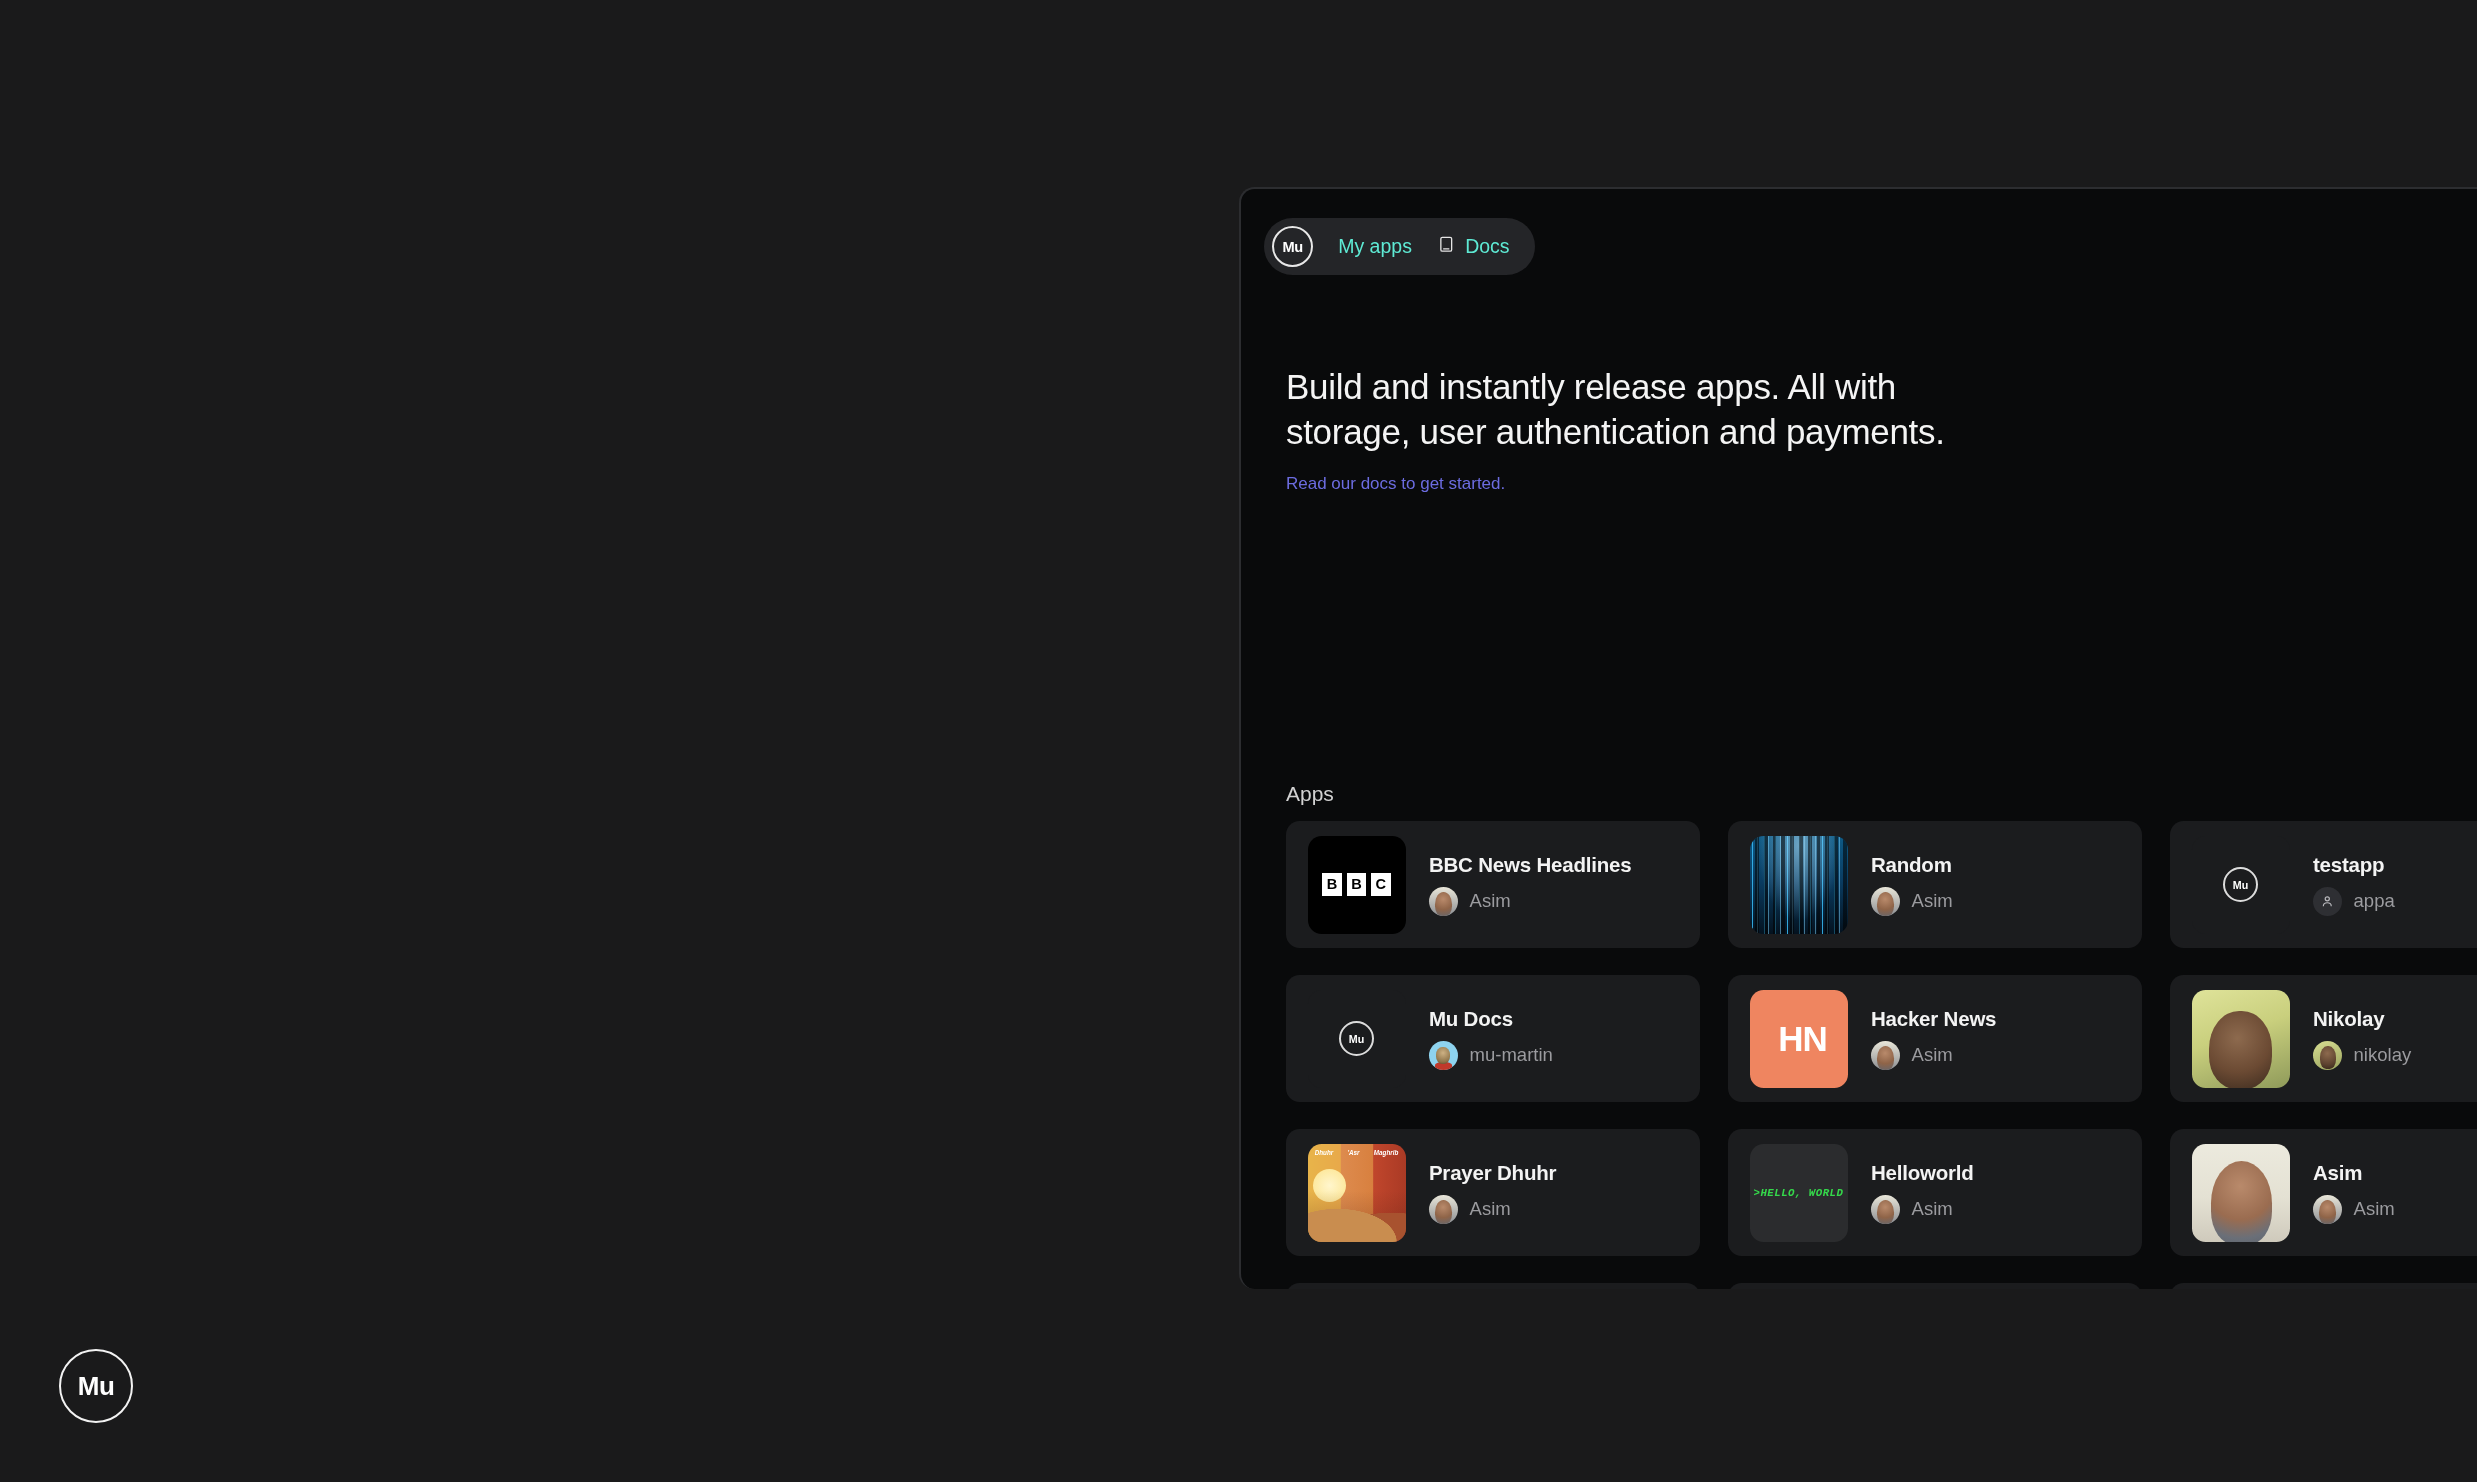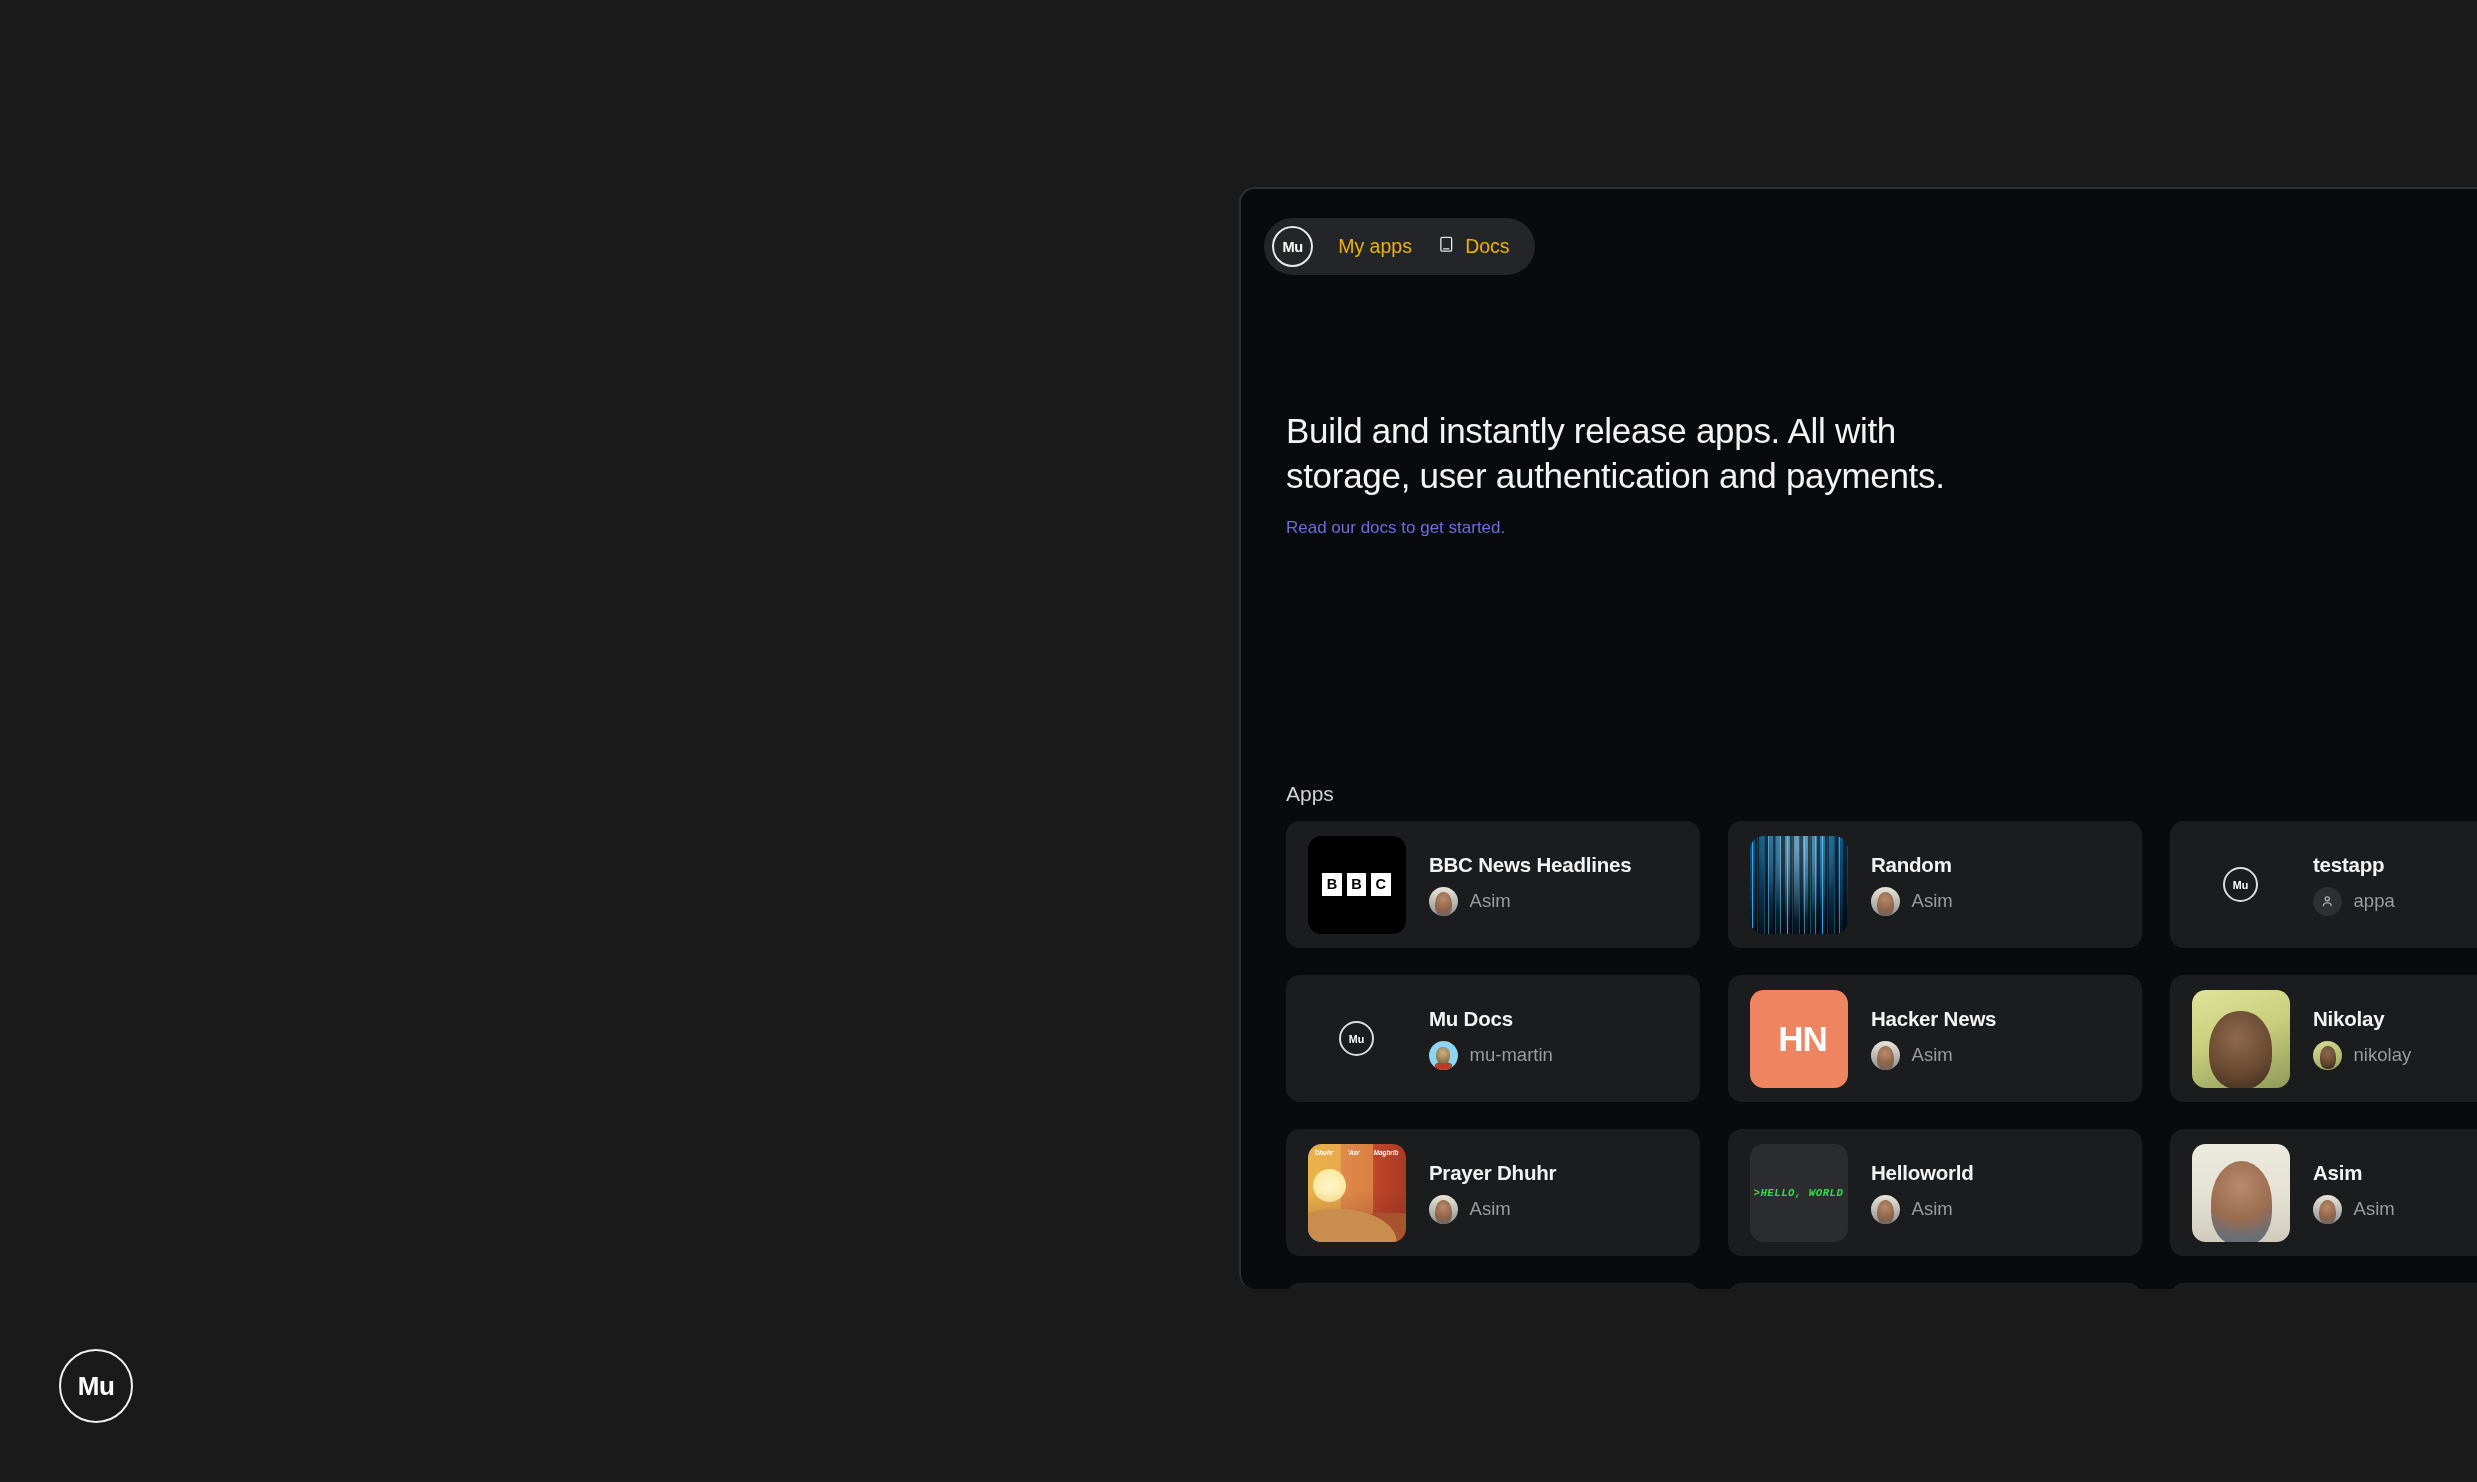--- a/index.html
+++ b/index.html
@@ -67,40 +67,39 @@
     width: 41px; height: 41px;
     border: 2px solid #e8e8e8;
     border-radius: 50%;
     display: flex; align-items: center; justify-content: center;
     color: #ffffff;
     font-size: 14.6px; font-weight: 700;
     letter-spacing: -0.3px;
     flex: none;
   }
   .nav-link {
-    color: #eab308;
+    color: #5eead4;
     font-size: 19.5px;
     display: flex; align-items: center; gap: 9.8px;
     white-space: nowrap;
   }
   .book-icon { display: block; }
 
   
   .lead {
     position: absolute;
     left: 45px; top: 176px;
     width: 722px;
   }
   .lead-title {
     color: #f4f4f4;
     font-size: 35px;
     line-height: 1.28;
     font-weight: 400;
     letter-spacing: -0.3px;
-    margin-top: 44px;
   }
   .lead-link {
     display: inline-block;
     margin-top: 19.5px;
     color: #6c6ce0;
     font-size: 17px;
     text-decoration: none;
   }
 
   .apps-label {

